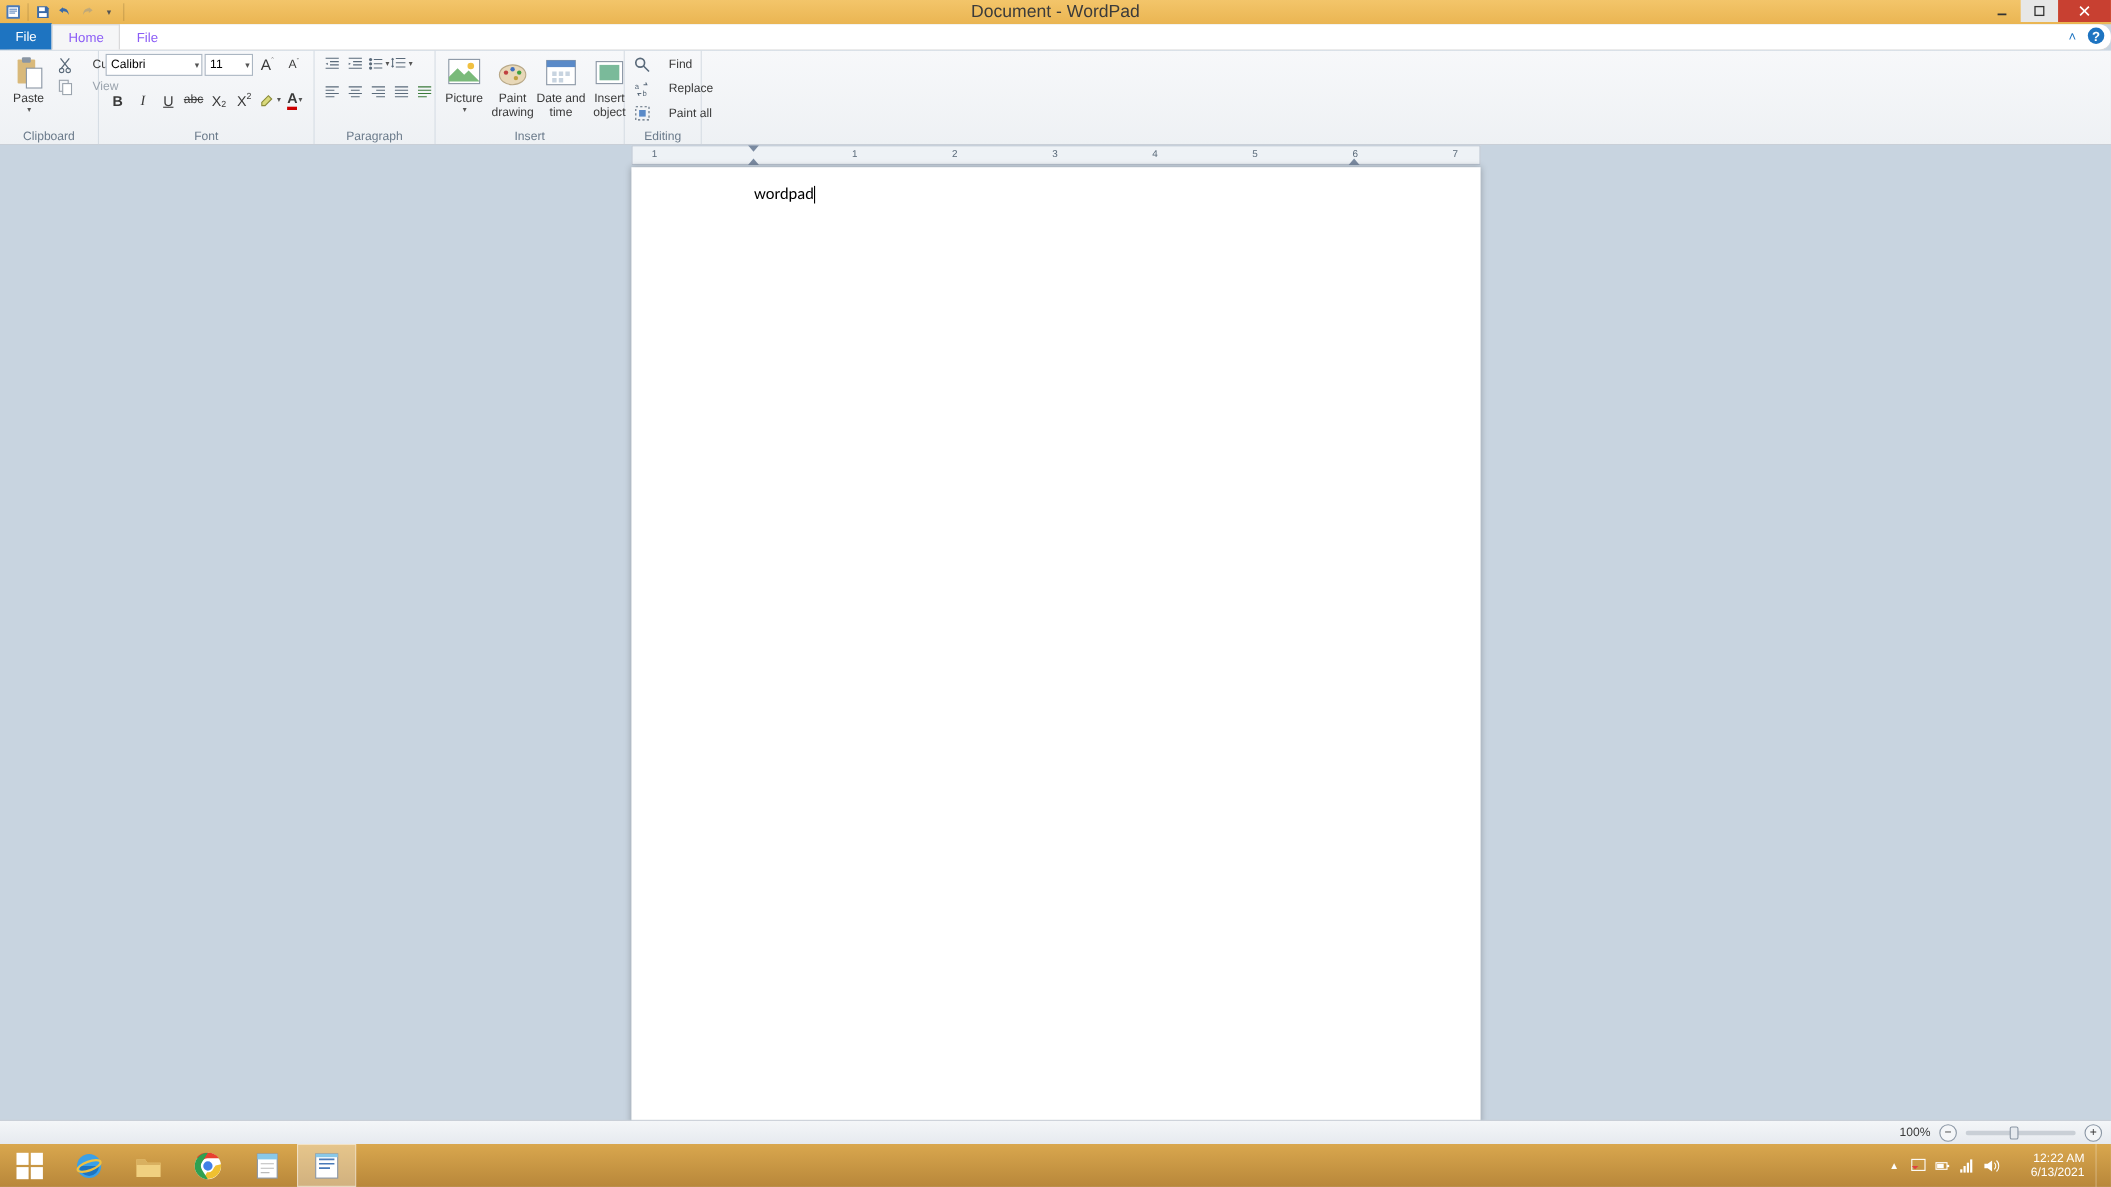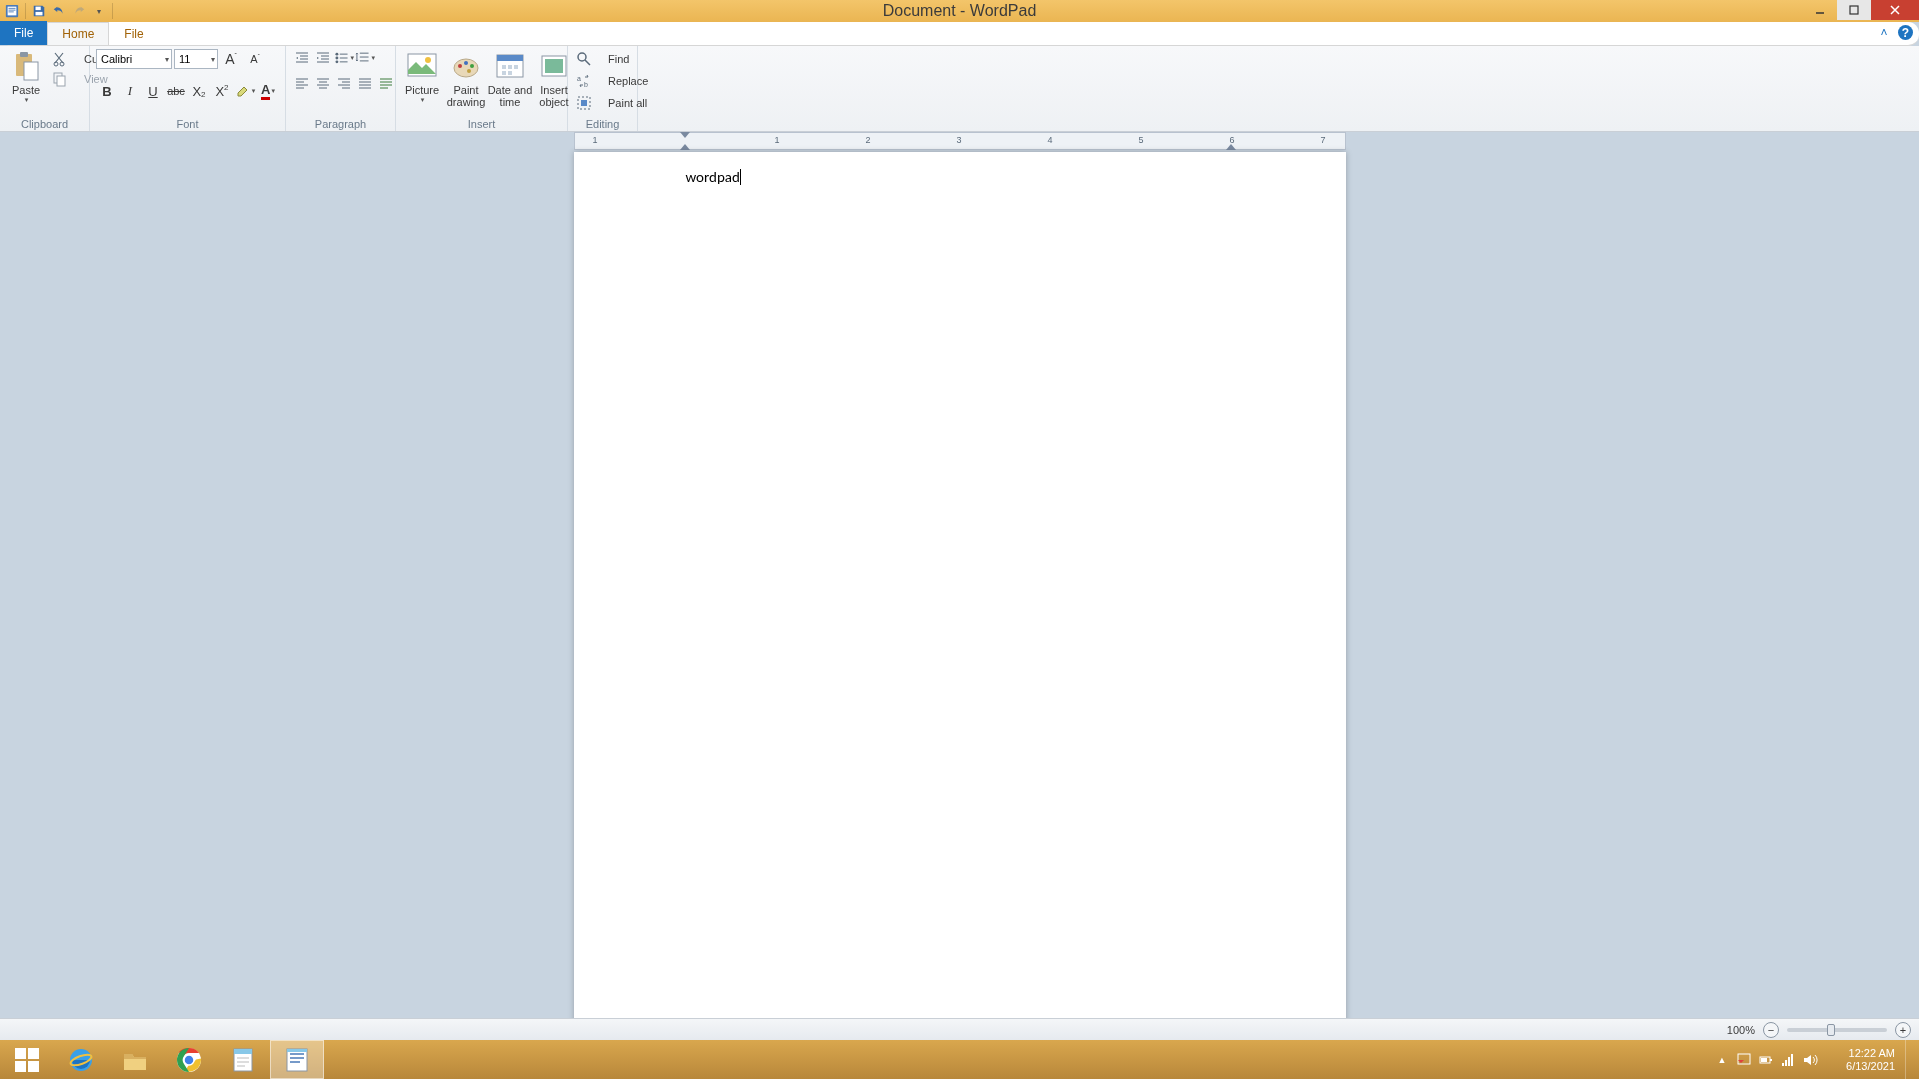--- a/index.html
+++ b/index.html
@@ -14,21 +14,21 @@
 .title-text { position:absolute; left:50%; transform:translateX(-50%); font-size:16px; color:#3b3b3b; }
 .win-controls { position:absolute; right:0; top:0; display:flex; height:20px; }
 .win-btn { width:34px; height:20px; display:flex; align-items:center; justify-content:center; font-size:11px; color:#333; cursor:pointer; }
 .win-btn.close { background:#c84031; color:#fff; width:48px; }
 .win-btn.max { background:#e7e7e7; }
 .win-btn svg { width:10px; height:10px; }
 
 
 .tabsrow { height:24px; background:#fff; display:flex; align-items:flex-end; border-bottom:1px solid #d6d6d6; position:relative;border-radius:11px; }
 .file-tab { height:24px; background:#1e74c1; color:#fff; font-size:12px; padding:0 14px; display:flex; align-items:center; cursor:pointer; }
-.tab { height:23px; font-size:12px; color:#a16207; padding:0 14px; display:flex; align-items:center; cursor:pointer; border:1px solid transparent; border-bottom:none; }
+.tab { height:23px; font-size:12px; color:#8b5cf6; padding:0 14px; display:flex; align-items:center; cursor:pointer; border:1px solid transparent; border-bottom:none; }
 .tab.active { background:#f5f6f7; border-color:#d6d6d6; }
 .tabs-right { position:absolute; right:6px; top:3px; display:flex; gap:6px; }
 .tabs-right-btn { width:16px; height:16px; color:#1e74c1; font-size:12px; display:flex; align-items:center; justify-content:center; cursor:pointer; }
 
 
 .ribbon { height:86px; background:linear-gradient(#f7f8fa,#eef1f4); border-bottom:1px solid #c9cfd6; display:flex; }
 .group { border-right:1px solid #d6dde4; display:flex; flex-direction:column; padding:2px 6px 0 6px; }
 .group-body { flex:1; display:flex; align-items:flex-start; gap:4px; }
 .group-label { font-size:11px; color:#6a7a8a; text-align:center; padding-bottom:1px; }
 
@@ -38,21 +38,21 @@
 
 .smallstack { display:flex; flex-direction:column; gap:2px; padding-top:2px; }
 .smallbtn { display:flex; align-items:center; gap:16px; font-size:11px; color:#3a3a3a; padding:1px 2px; cursor:pointer; height:18px;text-align:right; }
 .smallbtn.disabled { color:#9aa3ad; }
 .smallbtn .ico { width:16px; height:16px; display:flex; align-items:center; justify-content:center; }
 
 .font-row1 { display:flex; gap:2px; align-items:center; }
 .font-row2 { display:flex; gap:1px; align-items:center; margin-top:6px; }
 .combo { height:20px; border:1px solid #abb6c2; background:#fff; font-size:11px; padding:0 14px 0 4px; position:relative; display:flex; align-items:center; }
 .combo .arrow { position:absolute; right:2px; font-size:8px; color:#555; }
-.fontname { width:76px; }
+.fontname { width:88px; }
 .fontsize { width:44px; }
 .ribbtn { width:22px; height:22px; display:flex; align-items:center; justify-content:center; cursor:pointer; color:#3a3a3a; font-size:13px; }
 .ribbtn.small { width:20px; height:20px; }
 .ribbtn svg { width:16px; height:16px; }
 .ribbtn .sup { font-size:8px; vertical-align:super; }
 .dd-arrow { font-size:7px; color:#555; margin-left:1px; }
 
 .para-col { display:flex; flex-direction:column; gap:6px; }
 .para-row { display:flex; gap:1px; }
 

